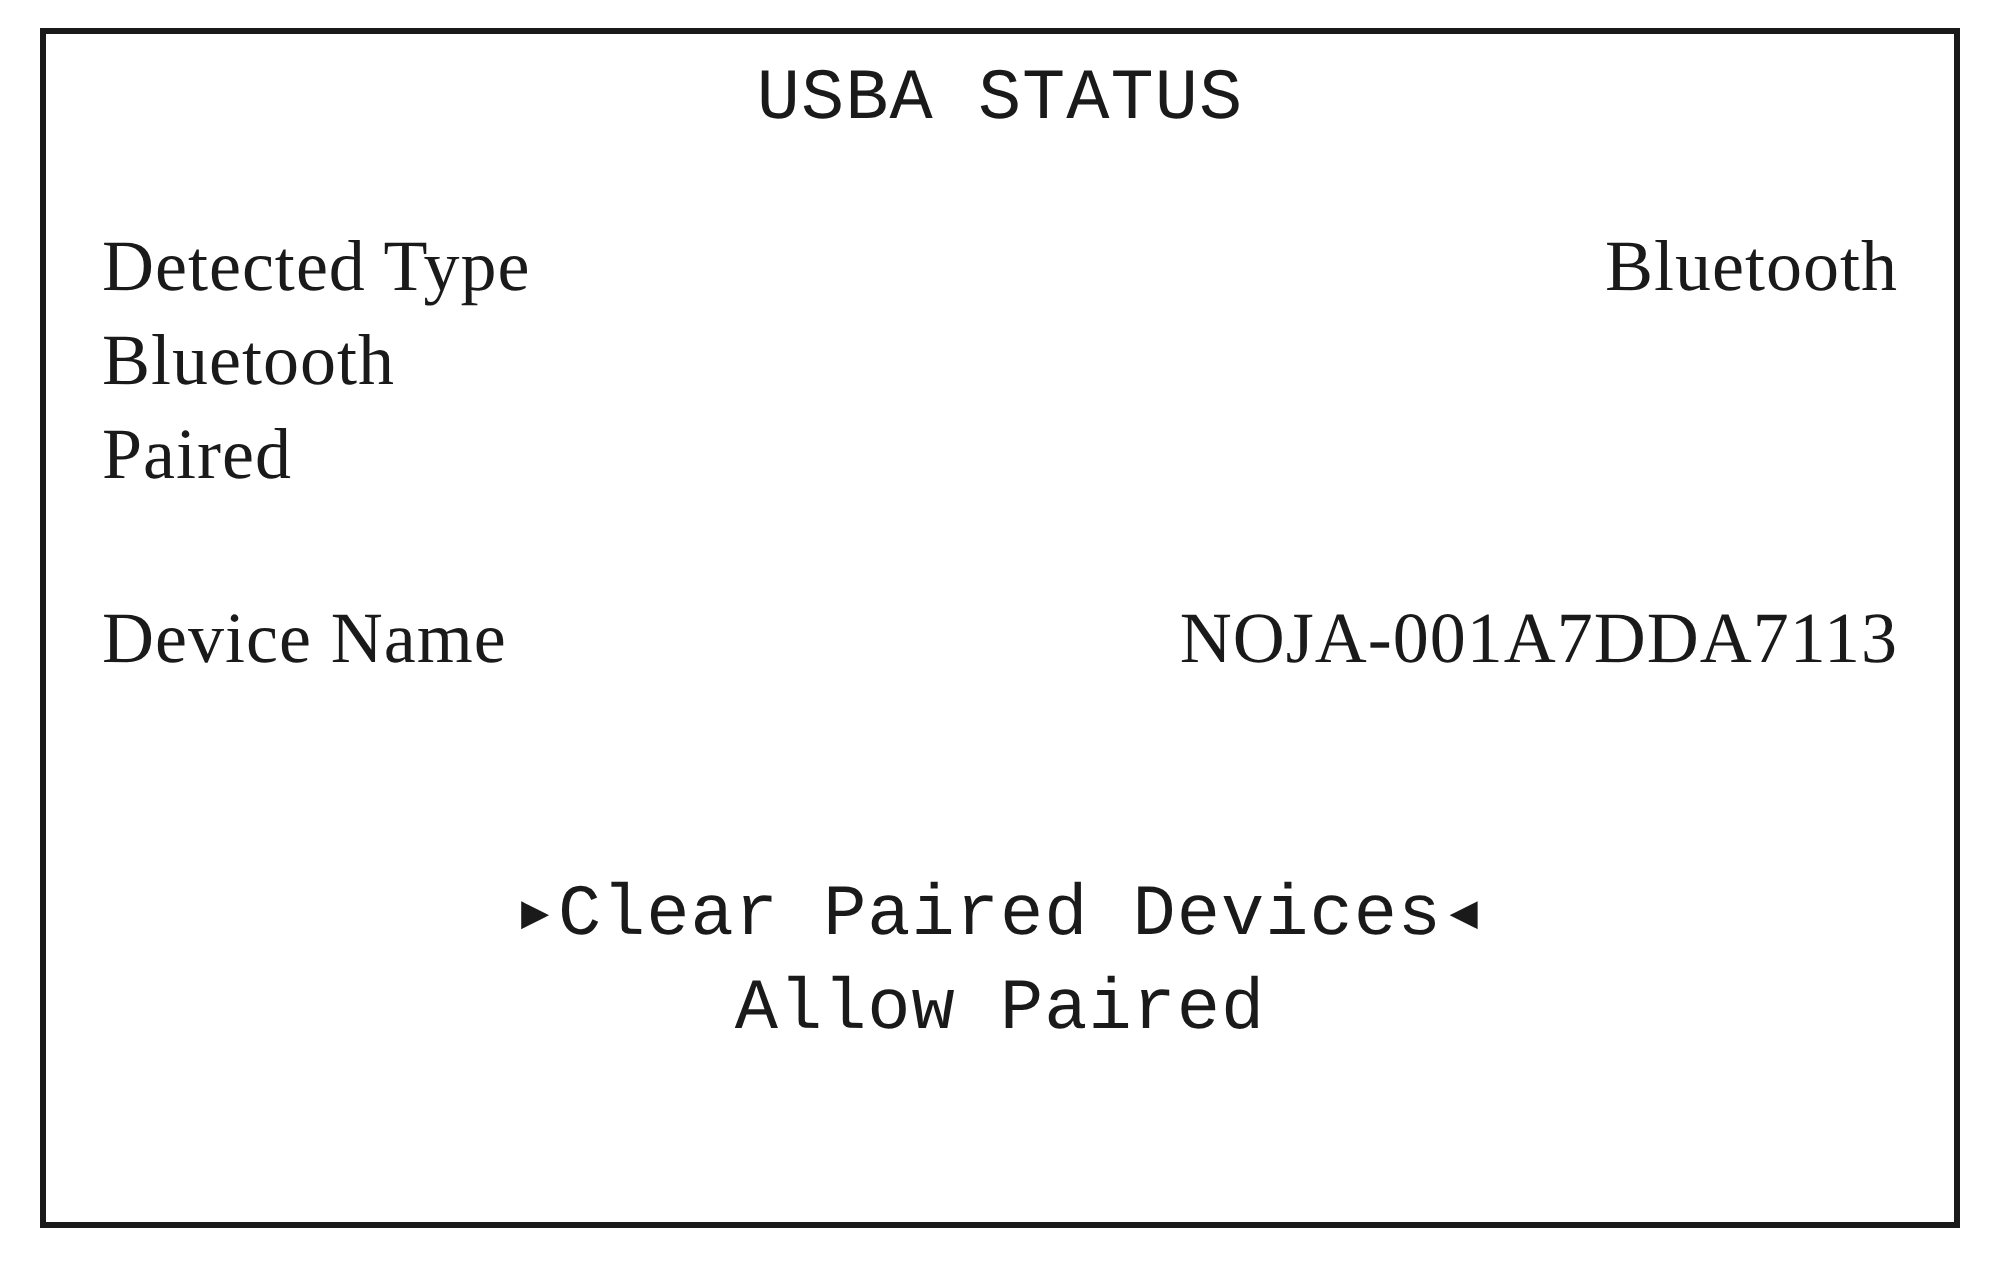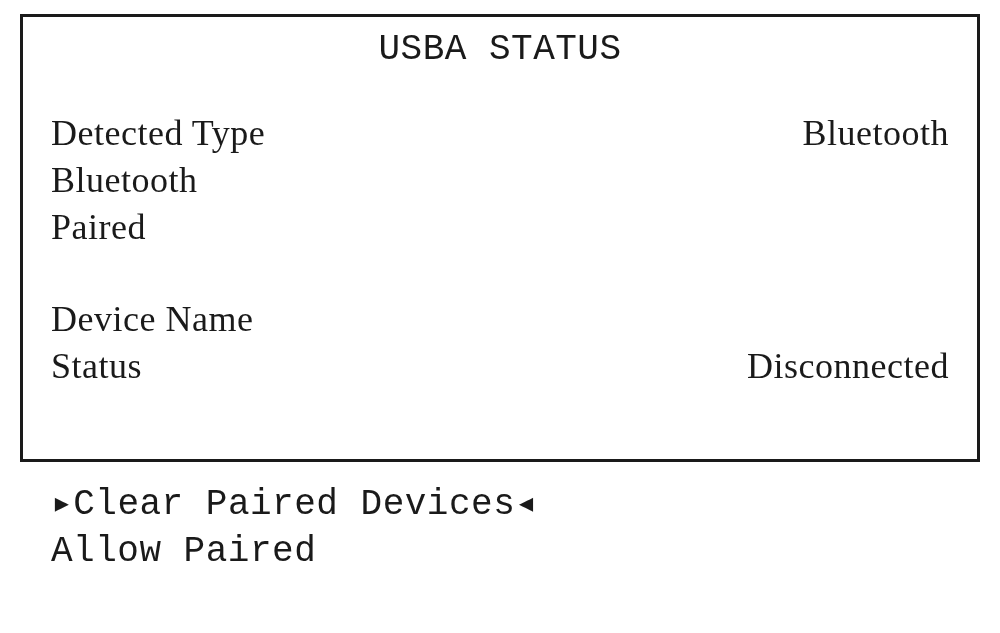--- a/index.html
+++ b/index.html
@@ -8,38 +8,38 @@
       width: 1000px;
       height: 633px;
       font-family: "Lucida Console", "Courier New", monospace;
       font-size: 36px;
       color: #1a1a1a;
       letter-spacing: 0.5px;
     }
     .panel {
       border: 3px solid #1a1a1a;
       width: 960px;
-      height: 448px;
+      height: 600px;
       margin: 14px auto 0 auto;
       padding: 12px 28px 20px 28px;
     }
     .title {
       text-align: center;
       margin-bottom: 40px;
     }
     .row {
       display: flex;
       justify-content: space-between;
       line-height: 1.3;
       font-family: Liberation Serif, serif;
     }
     .gap { height: 46px; }
     .gap2 { height: 92px; }
     .menu {
-      text-align: left;
+      text-align: center;
       line-height: 1.3;
     }
     .menu-line {
       display: block;
     }
     .sel-left, .sel-right {
       display: inline-block;
       vertical-align: baseline;
     }
   </style>
@@ -57,24 +57,21 @@
     <span>Bluetooth</span>
   </div>
   <div class="row">
     <span>Paired</span>
   </div>
 
   <div class="gap"></div>
 
   <div class="row">
     <span>Device Name</span>
-  </div>
-  <div class="row">
-    <span>Status</span>
-    <span>Disconnected</span>
+    <span>NOJA-001A7DDA7113</span>
   </div>
 
   <div class="gap2"></div>
 
   <div class="menu">
     <span class="menu-line"><span class="sel-left">▸</span><span>Clear Paired Devices</span><span class="sel-right">◂</span></span>
     <span class="menu-line"><span>Allow Paired</span></span>
   </div>
 </div>
 

